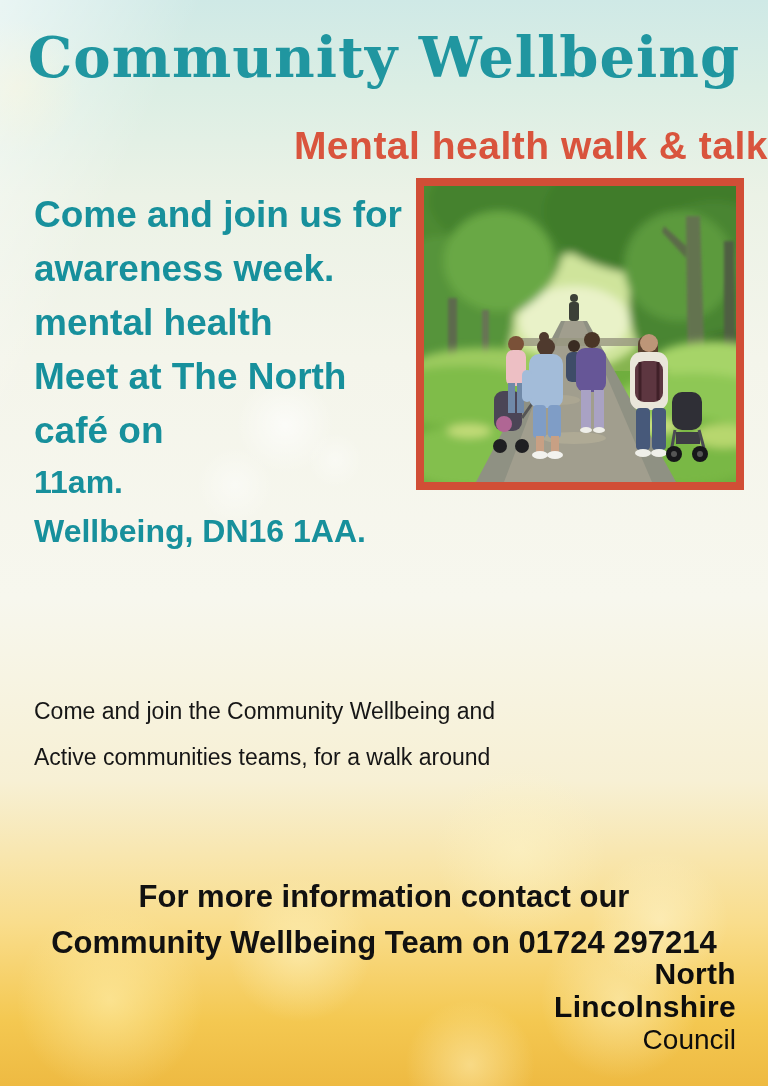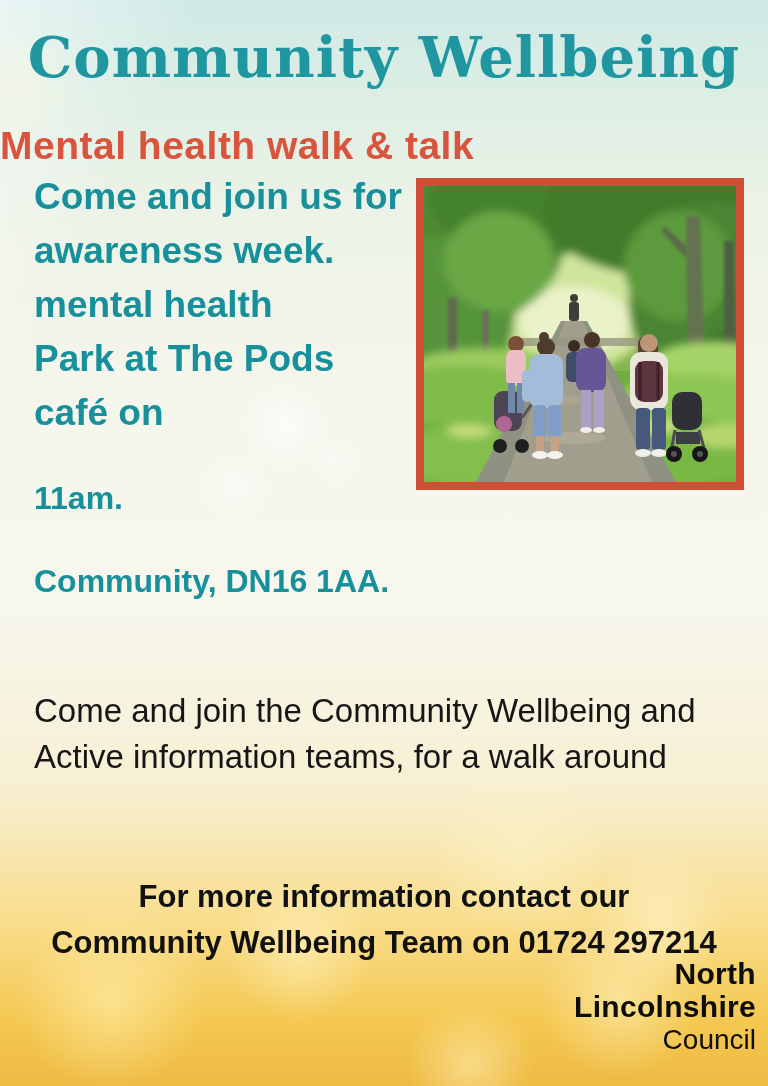--- a/index.html
+++ b/index.html
@@ -30,67 +30,67 @@
         #f7f7ee 55%, #f7f0d4 72%, #f9dd8c 85%, #f4c851 94%, #eeba42 100%);
   }
   .title{
     position:absolute;top:24px;left:0;width:100%;
     text-align:center;
     font-family:"DejaVu Serif",serif;font-weight:700;
     font-size:56px;letter-spacing:1px;
   }
   .subtitle{
     position:absolute;top:124px;left:0;width:100%;
-    text-align:left;font-weight:700;font-size:39px;letter-spacing:.5px;
+    text-align:right;font-weight:700;font-size:39px;letter-spacing:.5px;
   }
   .details{
-    position:absolute;left:34px;top:170px;width:380px;
+    position:absolute;left:34px;top:188px;width:380px;
     font-weight:700;
   }
   .details .big{font-size:37px;line-height:54px;}
-  .details .small{font-size:32px;line-height:49px;margin-top:34px;}
+  .details .small{font-size:32px;line-height:49px;}
   .photo-frame{
     position:absolute;left:416px;top:178px;
     width:312px;height:296px;
     border:8px solid #d14e36;
     background:#7fb54a;
   }
   .photo-frame svg{display:block;width:100%;height:100%;}
   .body-text{
     position:absolute;left:34px;top:688px;width:712px;
-    color:#161616;font-size:33px;line-height:46px;font-weight:400;
+    color:#161616;font-size:23px;line-height:46px;font-weight:400;
   }
   .footer{
     position:absolute;top:874px;left:0;width:100%;
     text-align:center;color:#111;font-size:31px;line-height:46px;font-weight:700;
   }
   .logo{
-    position:absolute;top:957px;right:12px;
+    position:absolute;top:957px;right:32px;
     text-align:right;color:#0d0d0d;line-height:33px;
   }
   .logo .l-bold{font-size:30px;font-weight:800;letter-spacing:.3px;}
   .logo .l-reg{font-size:28px;font-weight:400;}
 </style>
 </head>
 <body>
 
 <div class="flyer">
 
   <div class="title" style="color:#2096a0;">Community Wellbeing</div>
 
   <div class="subtitle" style="color:#d9543d;">Mental health walk &amp; talk</div>
 
   <div class="details" style="color:#17909c;">
     <div class="big">Come and join us for</div>
     <div class="big">awareness week.</div>
     <div class="big">mental health</div>
-    <div class="big">Park at The Pods</div>
+    <div class="big">Meet at The North</div>
     <div class="big">café on</div>
     <div class="small">11am.</div>
-    <div class="small">Community, DN16 1AA.</div>
+    <div class="small">Wellbeing, DN16 1AA.</div>
   </div>
 
   <div class="photo-frame">
     <svg viewBox="0 0 312 296" preserveAspectRatio="none">
       <defs>
         <filter id="b3" x="-30%" y="-30%" width="160%" height="160%">
             <feGaussianBlur stdDeviation="4"></feGaussianBlur>
           </filter>
         <filter id="b1" x="-30%" y="-30%" width="160%" height="160%">
             <feGaussianBlur stdDeviation="1.5"></feGaussianBlur>
@@ -195,21 +195,21 @@
       <line x1="275" y1="244" x2="281" y2="266" stroke="#4a4a52" stroke-width="3"></line>
       <circle cx="250" cy="268" r="8" fill="#17171a"></circle>
         <circle cx="250" cy="268" r="3" fill="#555"></circle>
       <circle cx="276" cy="268" r="8" fill="#17171a"></circle>
         <circle cx="276" cy="268" r="3" fill="#555"></circle>
     </svg>
   </div>
 
   <div class="body-text">
     <div>Come and join the Community Wellbeing and</div>
-    <div>Active information teams,  for a walk around</div>
+    <div>Active communities teams,  for a walk around</div>
   </div>
 
   <div class="footer">
     <div>For more information contact our</div>
     <div>Community Wellbeing Team on 01724 297214</div>
   </div>
 
   <div class="logo">
     <div class="l-bold">North</div>
     <div class="l-bold">Lincolnshire</div>

